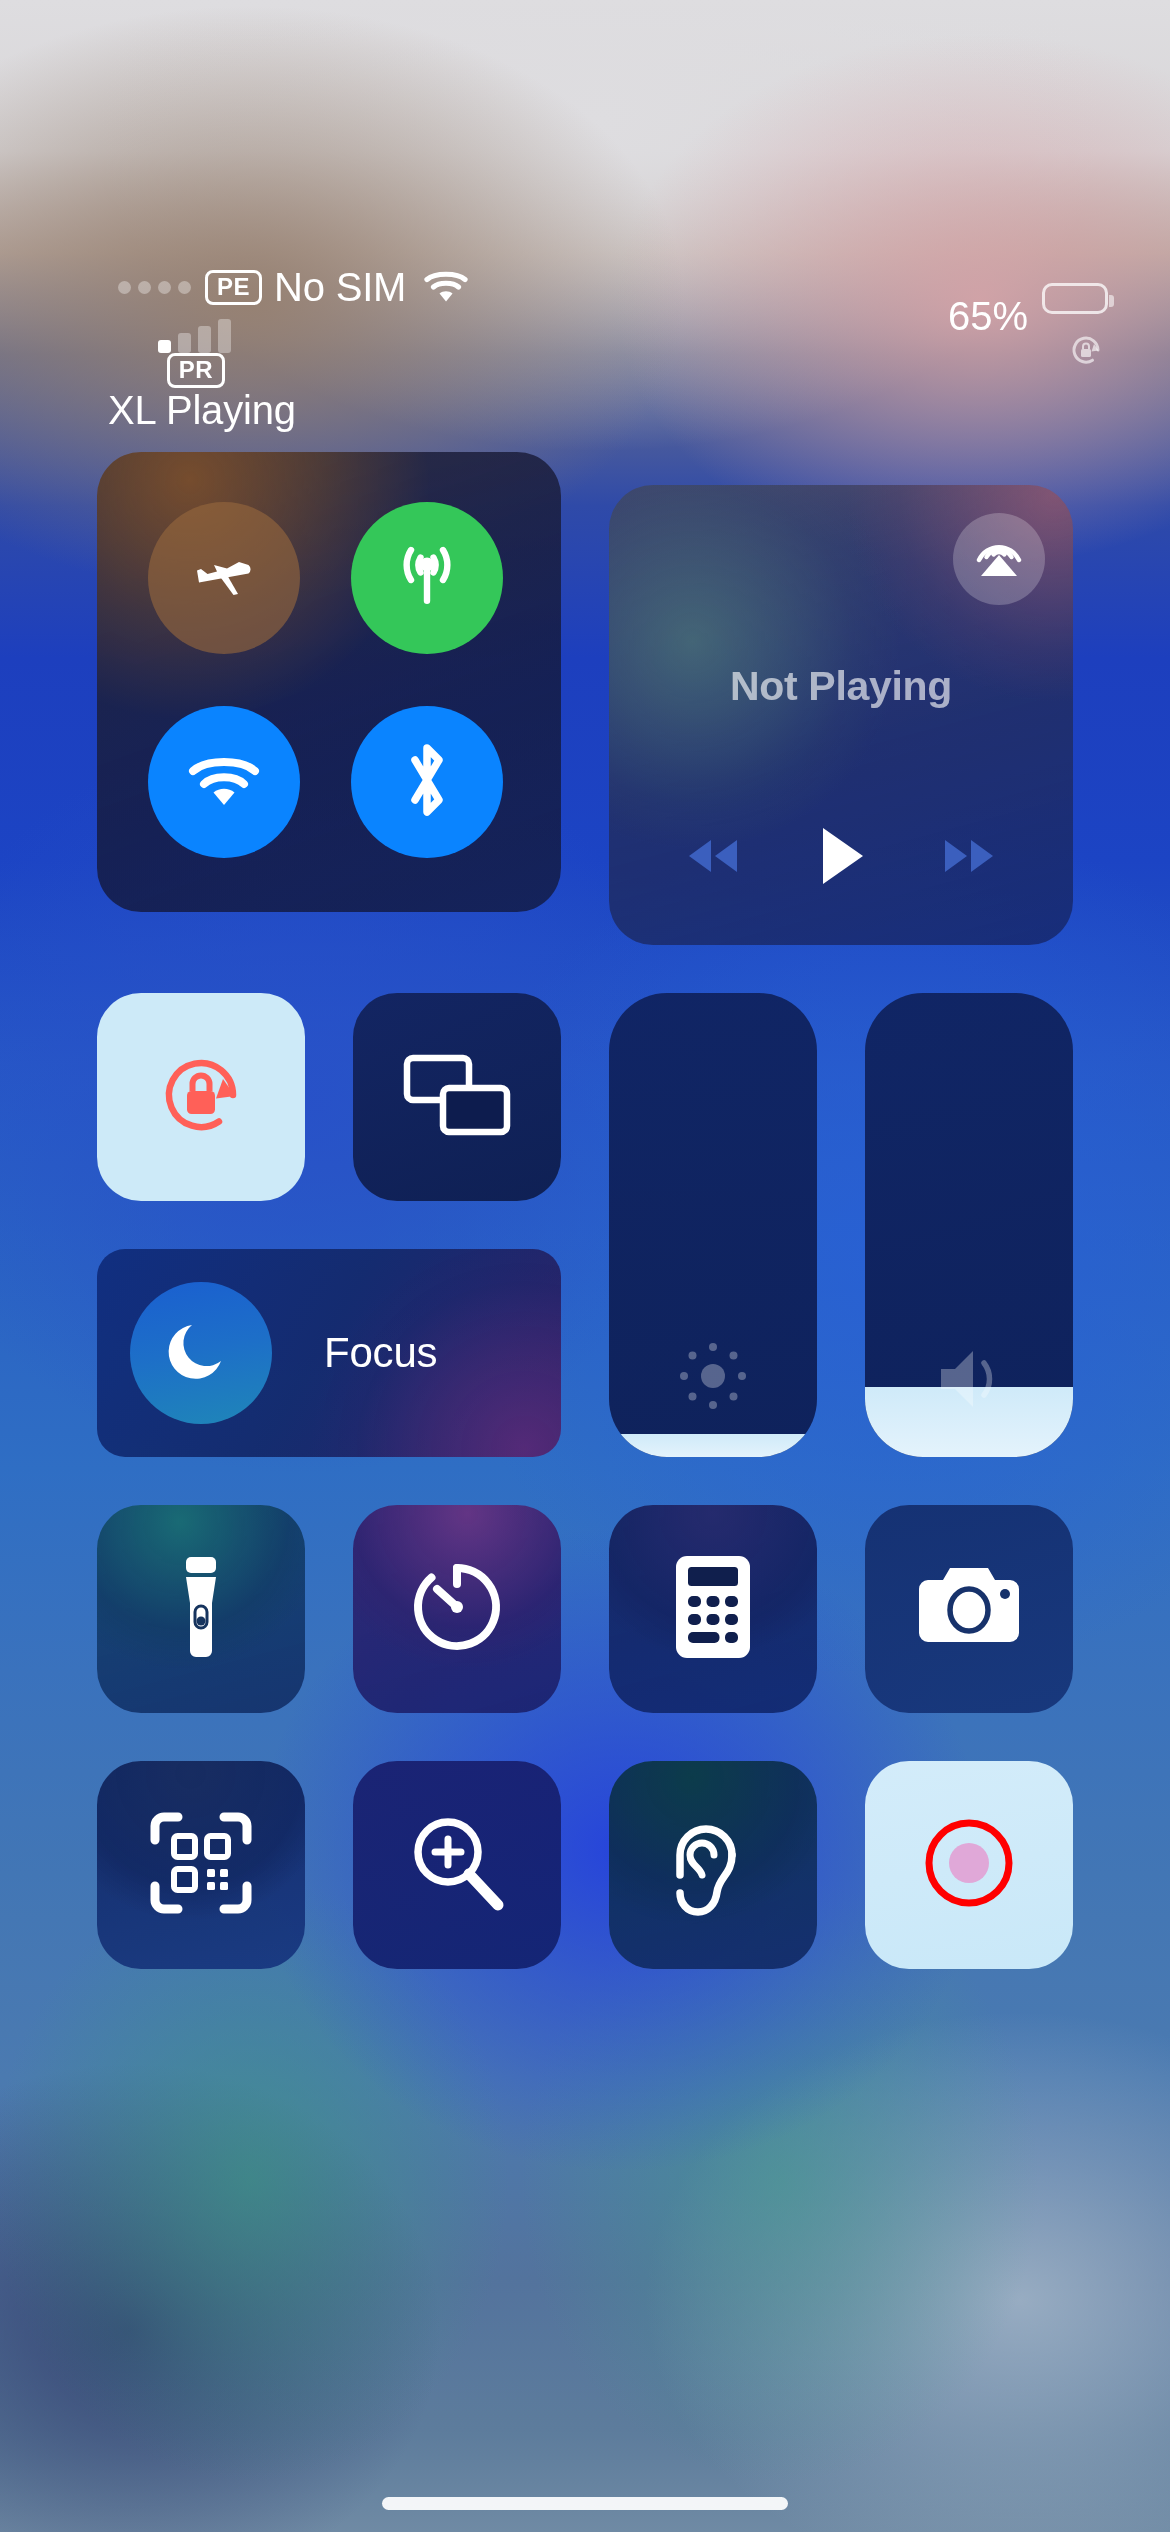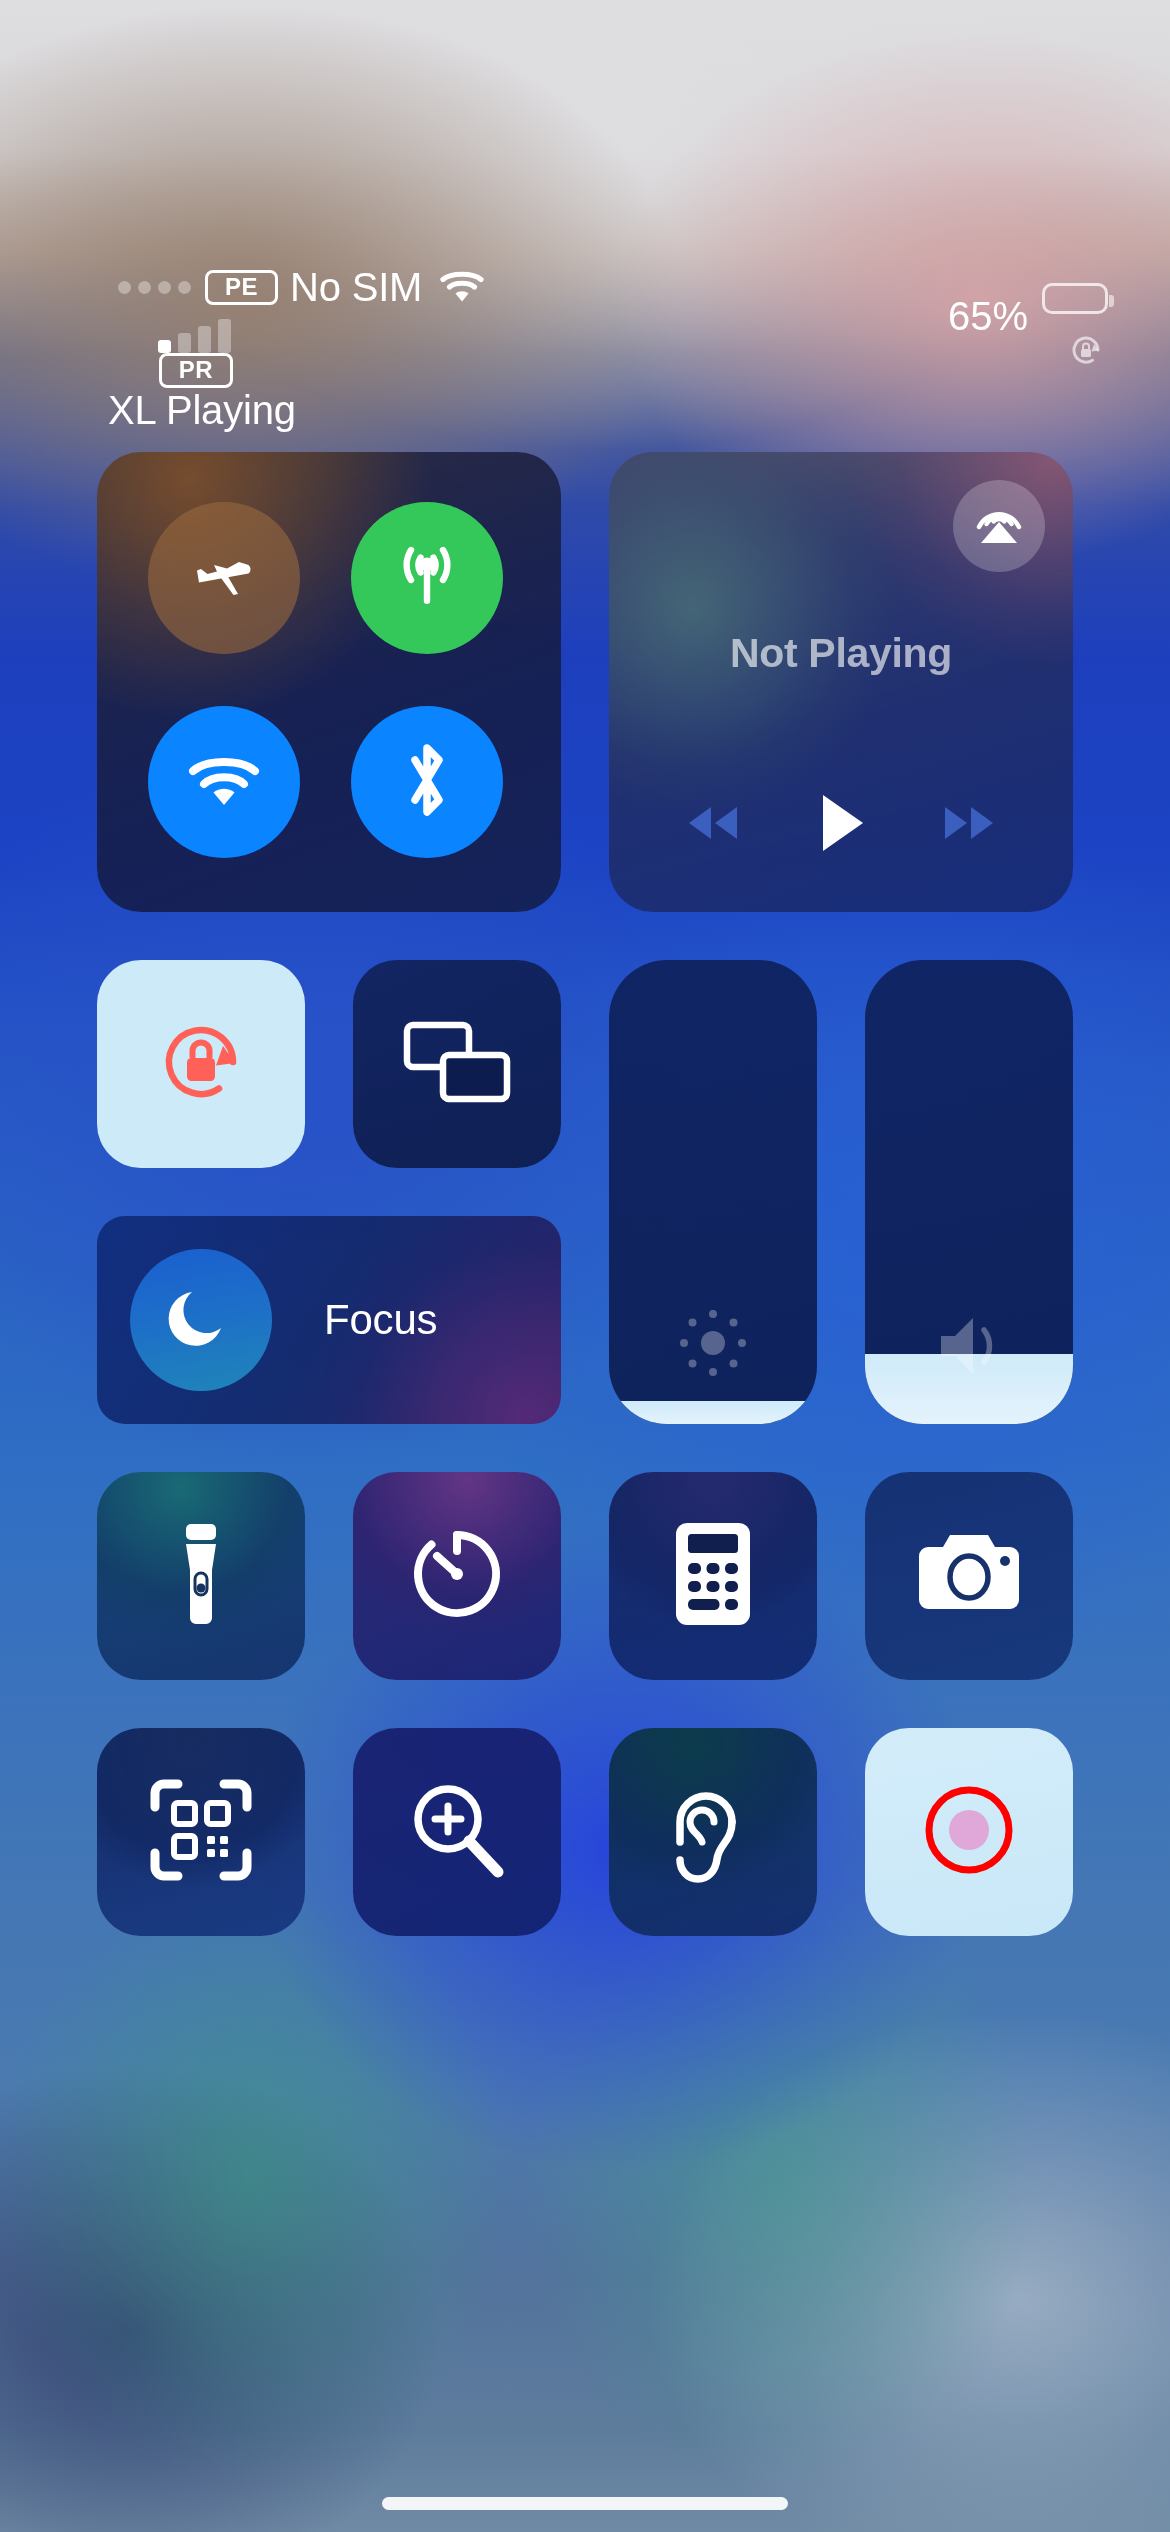--- a/index.html
+++ b/index.html
@@ -46,21 +46,21 @@
   .sig-bars i { display:block; width:13px; border-radius:3px;
                 background:rgba(255,255,255,0.34); }
   .sig-bars i.b1 { height:13px; }
   .sig-bars i.b2 { height:20px; }
   .sig-bars i.b3 { height:27px; }
   .sig-bars i.b4 { height:34px; }
   .sig-bars i.on { background:#ffffff; }
   .carrier-tag {
     border:3px solid #fff; border-radius:8px;
     color:#fff; font-size:24px; font-weight:700; letter-spacing:0.5px;
-    padding:2px 17px 3px; line-height:1; margin-right:12px;
+    padding:2px 9px 3px; line-height:1; margin-right:12px;
   }
   .carrier-name { color:#fff; font-size:40px; font-weight:400; letter-spacing:-0.2px;
                   white-space:nowrap; }
   #wifi-status-icon { margin-left:16px; }
   #sb-right { position:absolute; right:62px; top:258px; display:flex; align-items:center; }
   #battery-pct { color:#fff; font-size:40px; font-weight:500; margin-right:14px;margin-top:36px; }
   .batt {
     position:relative; width:66px; height:31px;
     border:3px solid rgba(255,255,255,0.75); border-radius:10px; padding:2.5px;
   }
@@ -90,20 +90,21 @@
   #t-cellular { left:254px; top:50px; background:#34c759; }
   #t-wifi     { left:51px; top:254px; background:#0a84ff; }
   #t-bluetooth{ left:254px; top:254px; background:#0a84ff; }
 
   #media {
     width:464px; height:460px; position:relative;
     background:
       radial-gradient(circle 260px at 18% 34%, rgba(88,138,122,0.55) 0%, rgba(60,90,110,0.15) 62%, rgba(0,0,0,0) 80%),
       radial-gradient(circle 260px at 96% 2%, rgba(170,96,120,0.62) 0%, rgba(120,70,110,0.18) 60%, rgba(0,0,0,0) 80%),
       linear-gradient(165deg, rgba(66,66,86,0.7) 0%, rgba(34,44,92,0.8) 55%, rgba(22,40,110,0.86) 100%);
+    margin-top: 33px;
   }
   #airplay-btn {
     position:absolute; right:28px; top:28px;
     width:92px; height:92px; border-radius:50%;
     background:rgba(255,255,255,0.22);
     display:flex; align-items:center; justify-content:center;
   }
   #now-playing {
     position:absolute; left:0; right:0; top:178px; text-align:center;
     color:rgba(255,255,255,0.62); font-size:41px; font-weight:600; letter-spacing:-0.3px;

